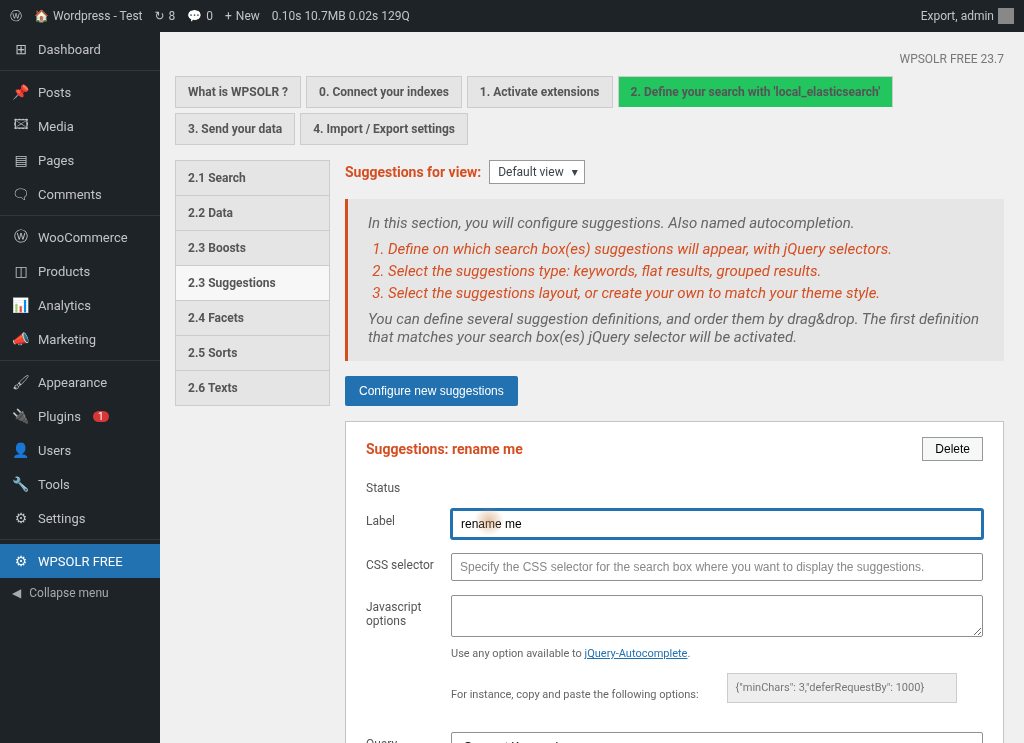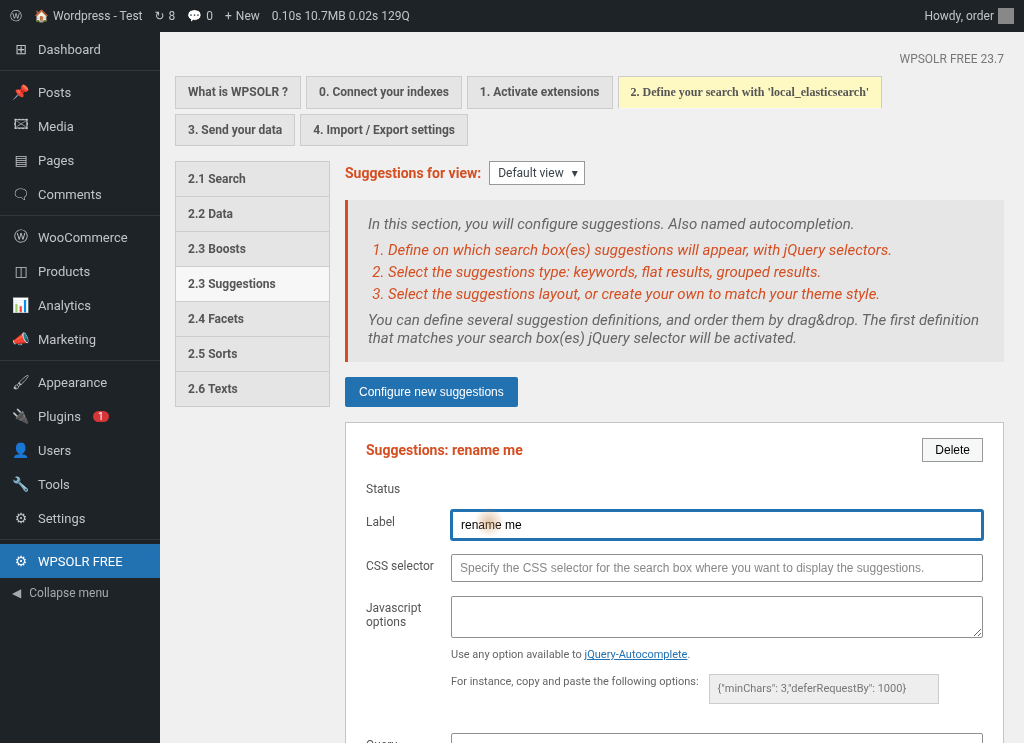--- a/index.html
+++ b/index.html
@@ -20,21 +20,21 @@
 .sidebar-sep { border-top: 1px solid #32373c; margin: 4px 0; }
 .sidebar-icon { width: 18px; height: 18px; display: inline-flex; align-items: center; justify-content: center; font-size: 14px; }
 .badge-small { background: #d63638; color: #fff; border-radius: 9px; font-size: 10px; padding: 0 5px; margin-left: 4px; }
 .collapse-item { font-size: 12px; color: #a7aaad; padding: 8px 12px; display: flex; align-items: center; gap: 8px; cursor: pointer; }
 
 .content { flex: 1; padding: 20px 20px 40px 15px; background: #f0f0f1; min-width: 0; }
 .version-tag { text-align: right; color: #777; font-size: 12px; margin-bottom: 10px; }
 
 .tabs { display: flex; gap: 5px; margin-bottom: 15px; flex-wrap: wrap; }
 .tab { background: #e5e5e5; border: 1px solid #ccc; padding: 8px 12px; font-size: 12px; font-weight: bold; color: #555; cursor: pointer; }
-.tab.active { background: #fef9c3; border-bottom-color: #f7f7f7; font-family: Liberation Serif, serif; }
+.tab.active { background: #22c55e; border-bottom-color: #f7f7f7; }
 
 .body-area { display: flex; gap: 15px; }
 .sub-nav { width: 155px; }
 .sub-nav-item { background: #e5e5e5; border: 1px solid #ccc; padding: 10px 12px; font-size: 12px; font-weight: bold; color: #555; margin-bottom: -1px; cursor: pointer; }
 .sub-nav-item.active { background: #f7f7f7; }
 
 .main-panel { flex: 1; min-width: 0; }
 
 .view-header { display: flex; align-items: center; gap: 8px; margin-bottom: 15px; }
 .view-header-label { color: #d54e21; font-weight: bold; font-size: 14px; }
@@ -77,21 +77,21 @@
   <div class="top-bar-left">
     <span class="top-bar-item">ⓦ</span>
     <span class="top-bar-item">🏠 <span>Wordpress - Test</span></span>
     <span class="top-bar-item">↻ <span>8</span></span>
     <span class="top-bar-item">💬 <span>0</span></span>
     <span class="top-bar-item">+ <span>New</span></span>
     <span class="top-bar-item">0.10s  10.7MB  0.02s  129Q</span>
   </div>
   <div class="top-bar-right">
     <span class="top-bar-item">
-        <span>Howdy, order</span> 
+        <span>Export, admin</span> 
         <span class="avatar-sq"></span>
       </span>
   </div>
 </div>
 
 <div class="main-wrap">
   <div class="sidebar">
     <div class="sidebar-item">
         <span class="sidebar-icon">⊞</span>
         <span>Dashboard</span>
@@ -229,21 +229,21 @@
             </div>
           </div>
 
           <div class="form-row">
             <div class="form-label">Javascript options</div>
             <div class="form-control">
               <textarea class="textarea" style=""></textarea>
               <div class="help-text">
                 <span>Use any option available to </span><a href="#">jQuery-Autocomplete</a>.
               </div>
-              <div class="help-text" style="display:flex; gap:10px; align-items:flex-start; margin-top:10px;">
+              <div class="help-text" style="display:flex; gap:28px; align-items:flex-end; margin-top:10px;">
                 <span>For instance, copy and paste the following options:</span>
                 <span class="readonly-box">{"minChars": 3,"deferRequestBy": 1000}</span>
               </div>
             </div>
           </div>
 
           <div style="height:15px;"></div>
 
           <div class="form-row">
             <div class="form-label">Query</div>

